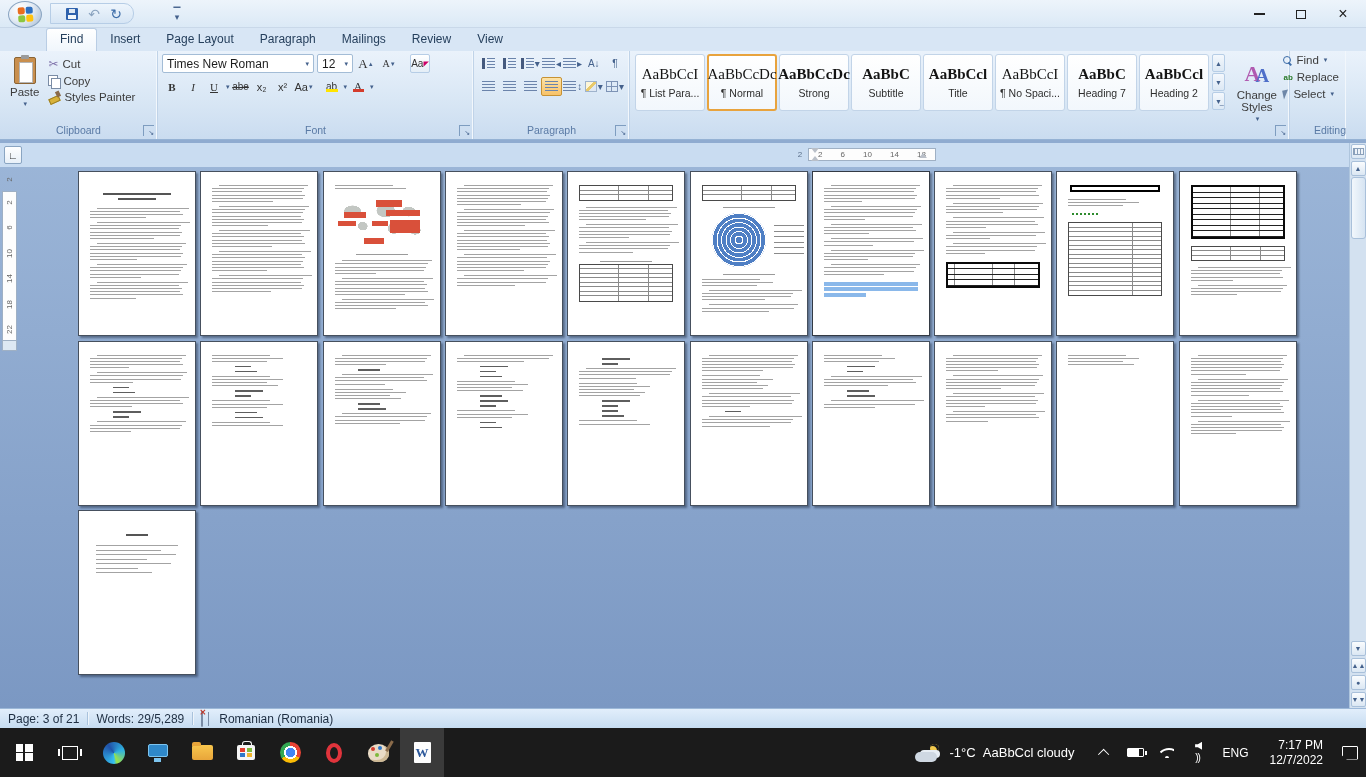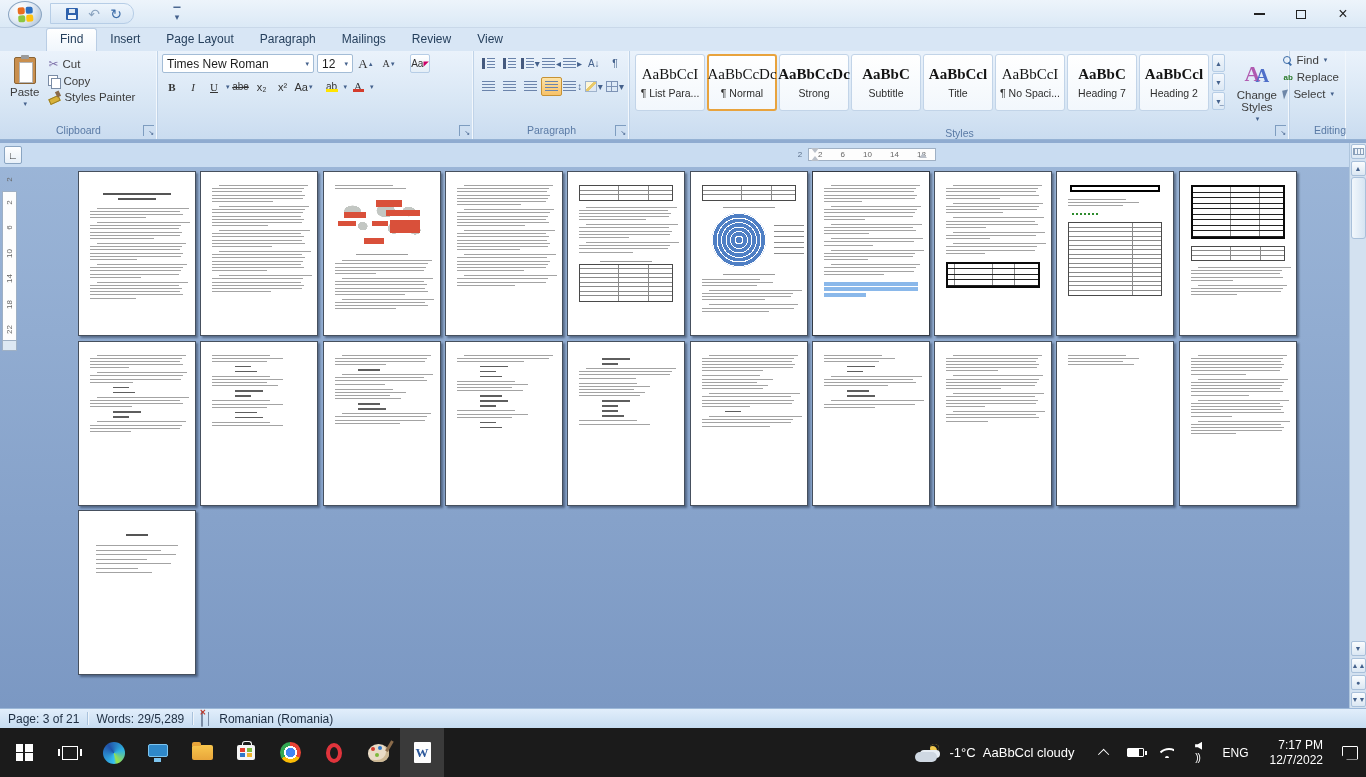--- a/index.html
+++ b/index.html
@@ -374,20 +374,21 @@
             <span class="hl-bar"></span>
           </div>
         <div class="dd">▾</div>
         <div class="mini stack">
             <span style="font-size:11px;font-family:'Liberation Serif',serif;">A</span>
             <span class="fc-bar"></span>
           </div>
         <div class="dd">▾</div>
       </div>
     </div>
+    <div class="glabel">Font</div>
     <div class="launcher"></div>
   </div>
 
   <div class="group" style="width:156px">
     <div class="gcontent" style="flex-direction:column;">
       <div style="display:flex;gap:1px;" id="para-row1">
           <div class="pbtn">
             <span class="pic pic-dots"></span>
           </div>
           <div class="pbtn">
@@ -486,21 +487,20 @@
       </div>
       <div class="bigbtn" style="width:64px;margin-left:4px;">
         <span class="aa-icon">
             <span class="aa1">A</span>
             <span class="aa2">A</span>
           </span>
         <span class="twoline">Change Styles</span>
         <span class="dd">▾</span>
       </div>
     </div>
-    <div class="glabel">Styles</div>
     <div class="launcher"></div>
   </div>
 
   <div class="group" style="width:56px;border-right:none;align-items:flex-end;">
     <div class="gcontent edit-col">
       <div class="sbtn">
           <span class="ic-mag"></span>
           <span>Find</span>
           <span class="dd">▾</span>
         </div>

